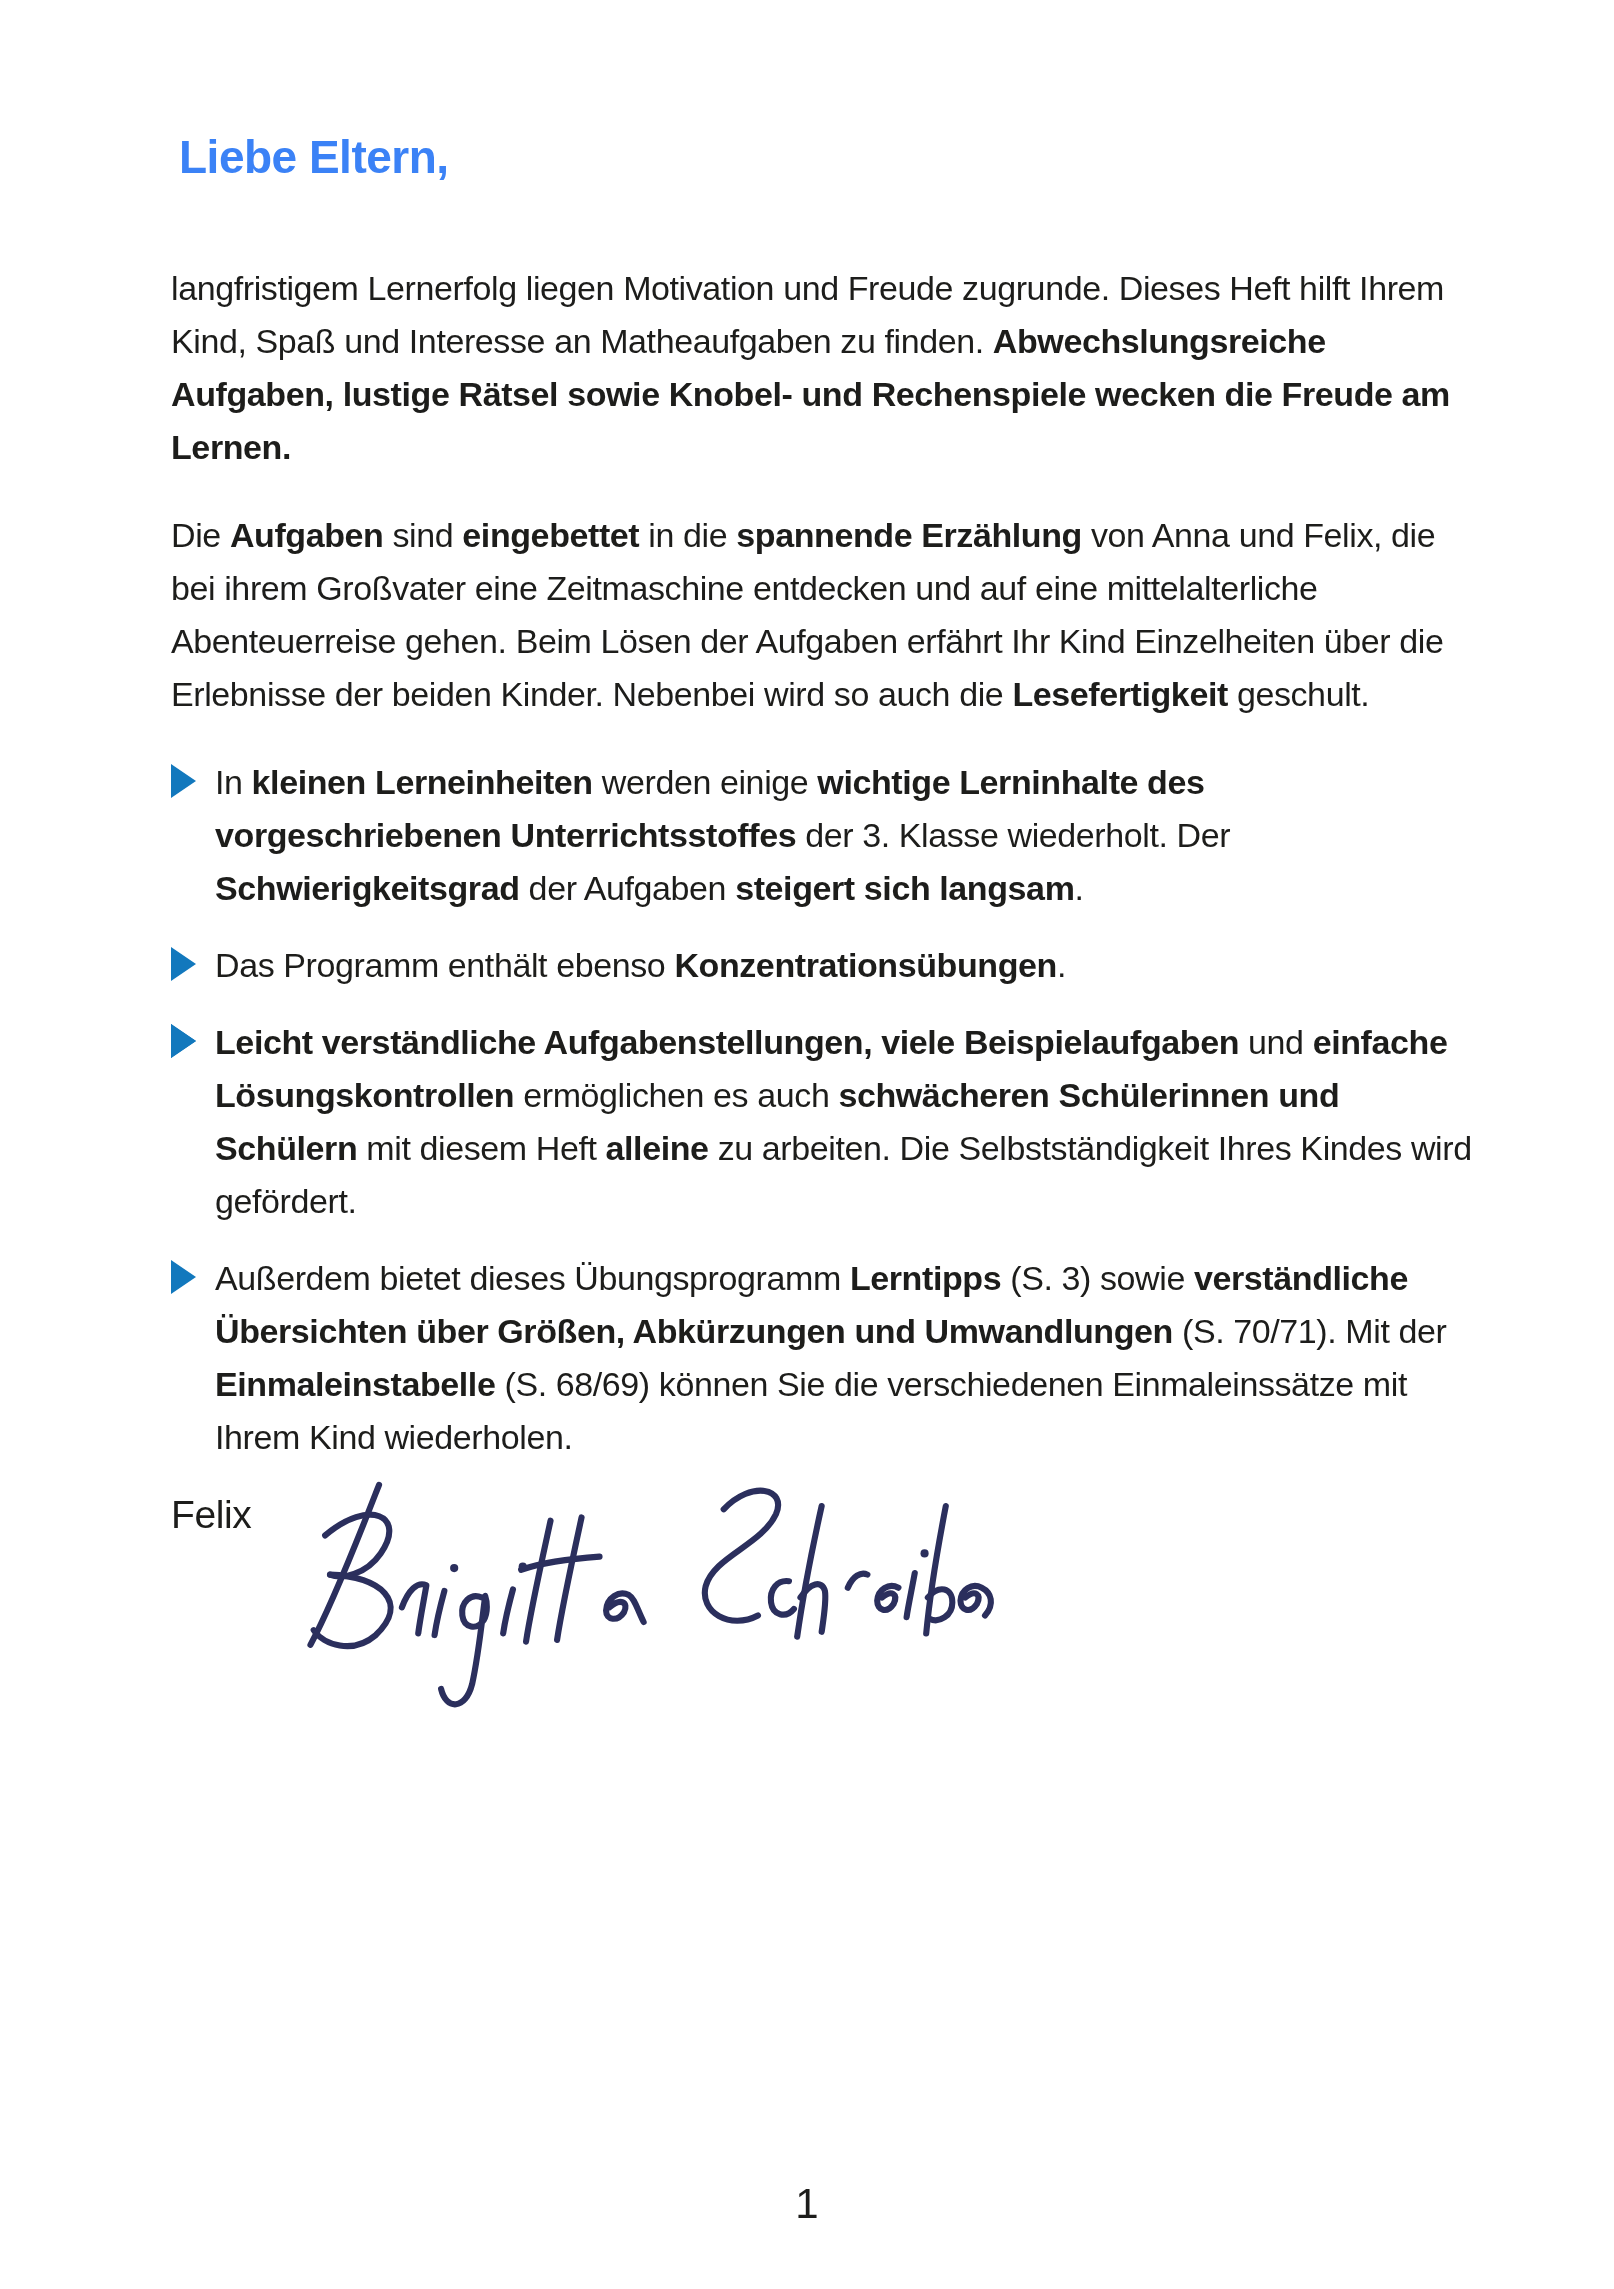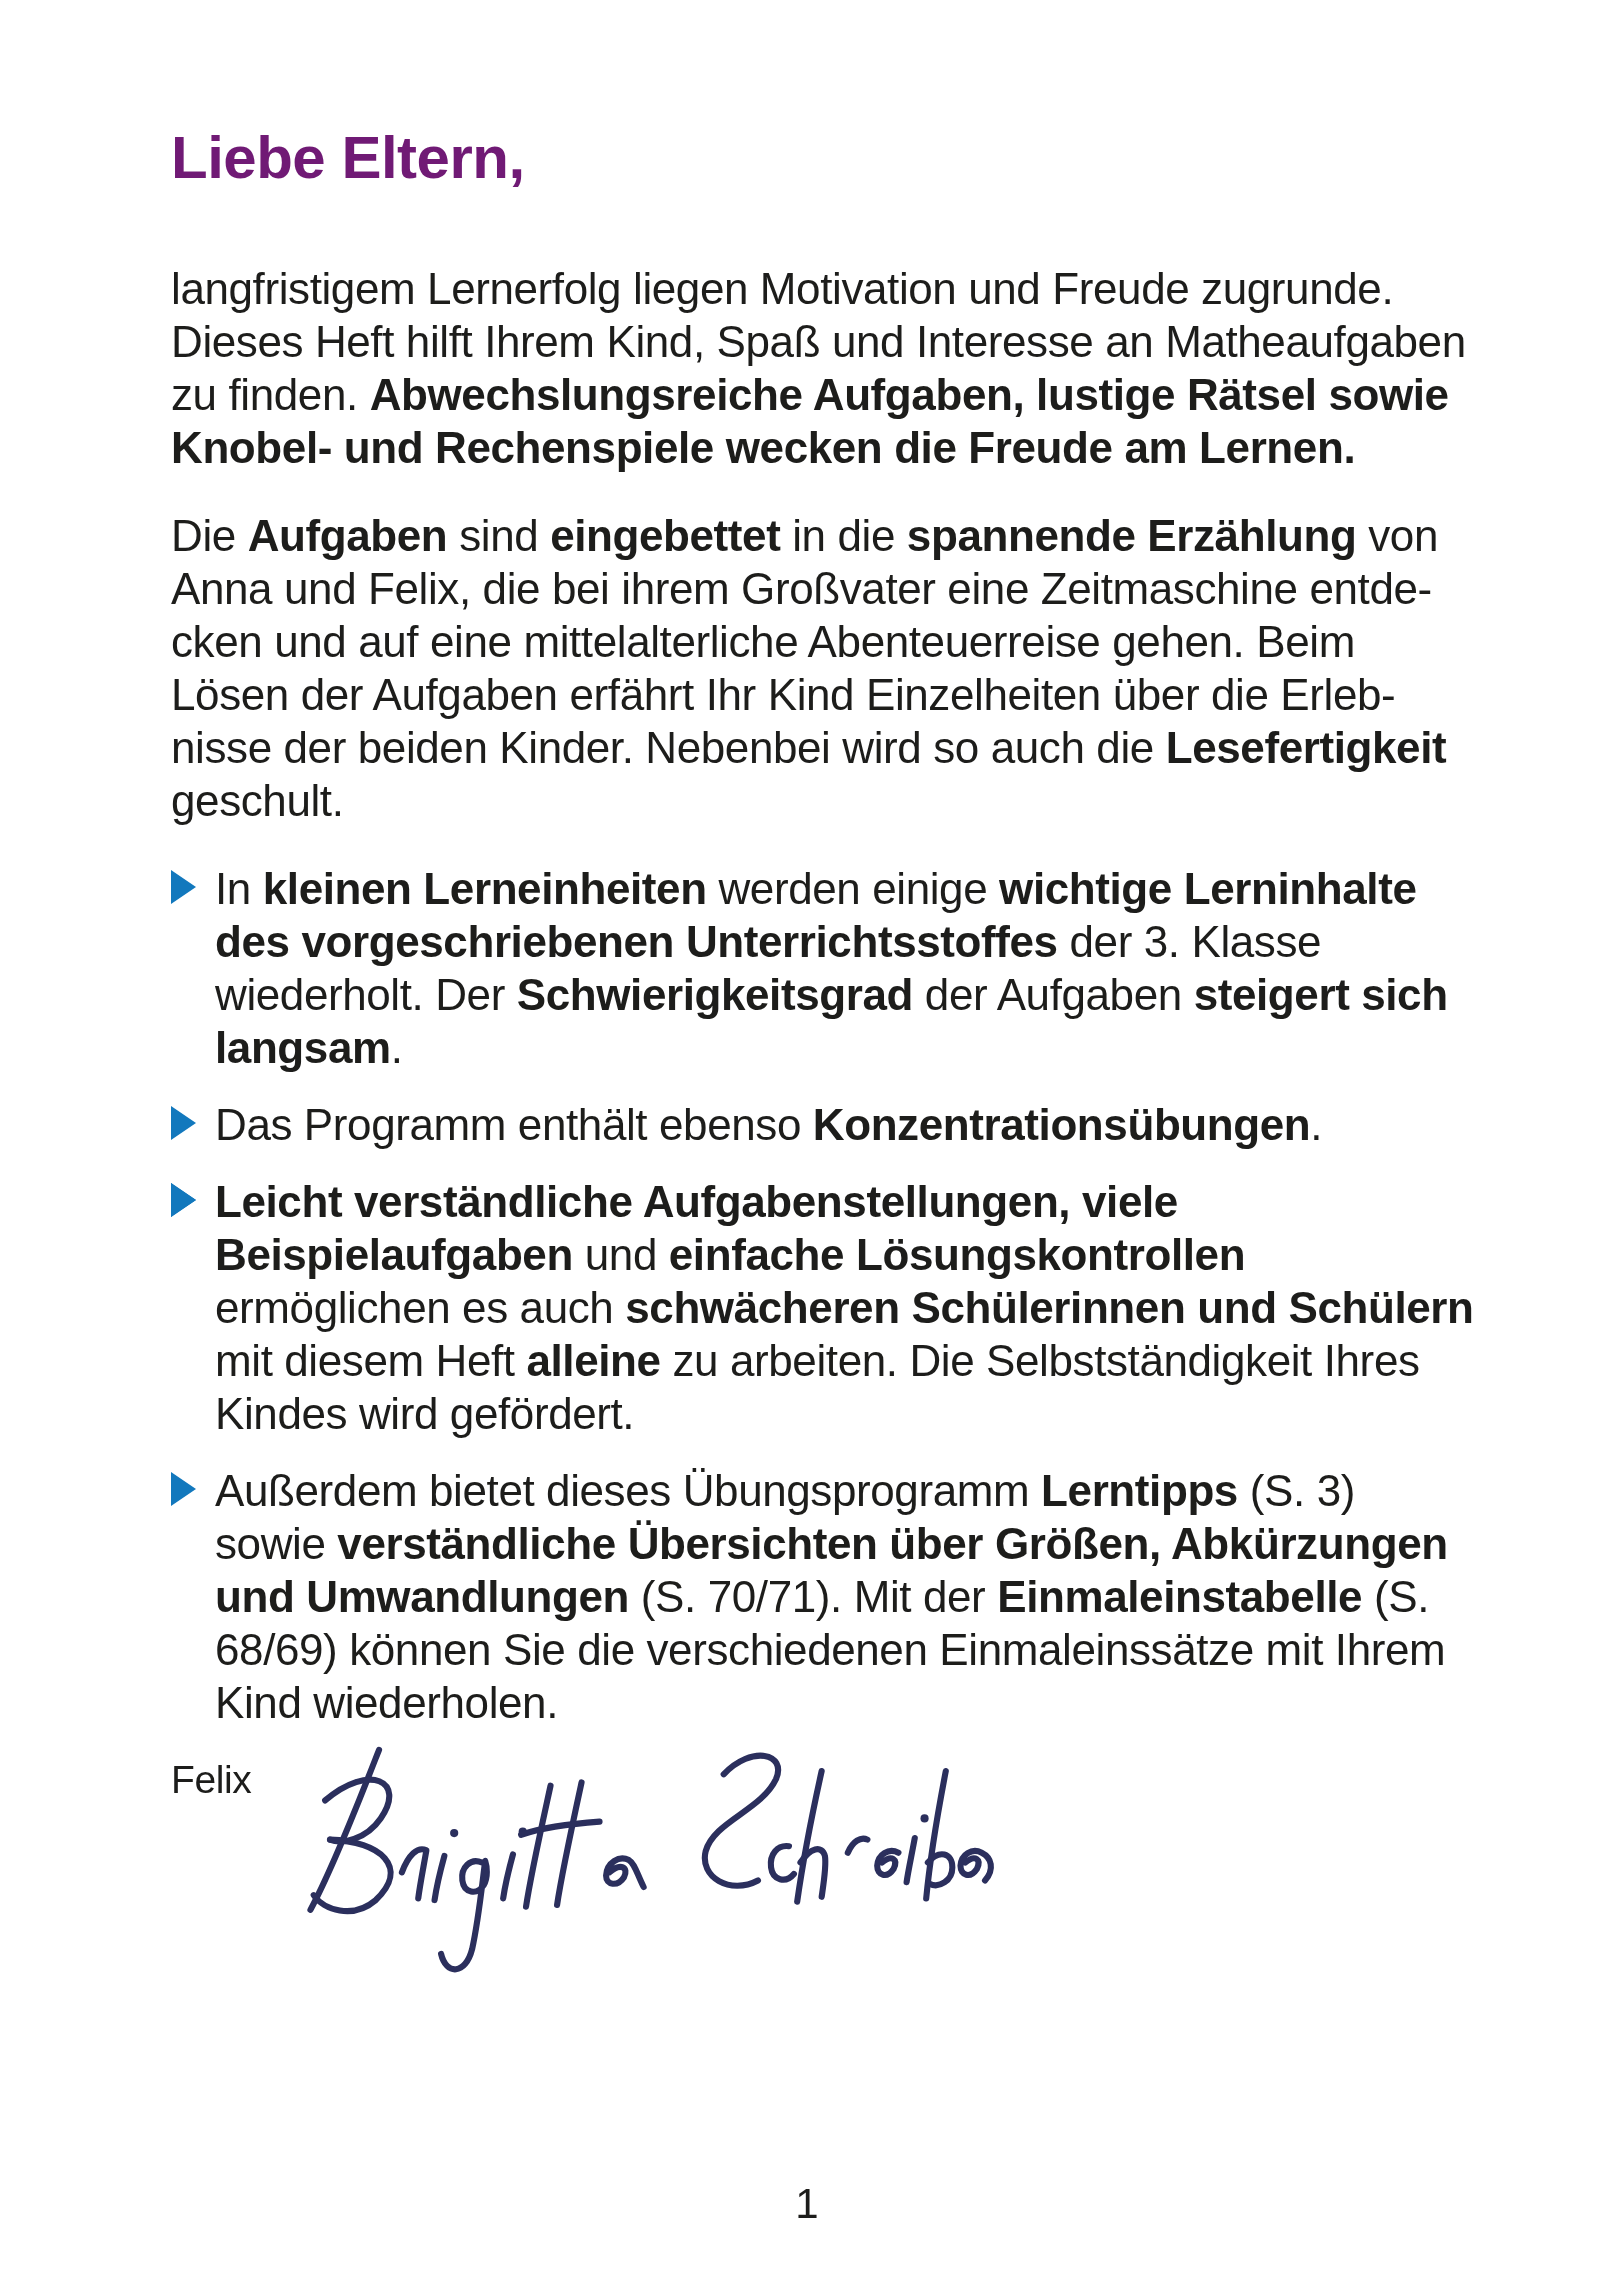--- a/index.html
+++ b/index.html
@@ -7,28 +7,28 @@
     width: 1614px; height: 2290px;
     background: #ffffff;
     font-family: "Liberation Sans", sans-serif;
     color: #1d1d1b;
     overflow: hidden;
   }
   .page { position: relative; width: 1614px; height: 2290px; background: #ffffff; }
   .content { position: absolute; left: 171px; top: 129px; width: 1306px; }
 
   h1.title {
-    margin: 0 0 76px 0;
-    font-size: 60px; line-height: 57px; font-weight: 700;
+    margin: 0 0 76px 8px;
+    font-size: 46px; line-height: 57px; font-weight: 700;
     letter-spacing: -0.5px;
-    color: #701a75;
+    color: #3b82f6;
   }
 
   .para, .bullet {
-    font-size: 44px; line-height: 53px;
+    font-size: 34px; line-height: 53px;
     letter-spacing: -0.4px;
     margin: 16px 0 35px 0;
   }
   .para b, .bullet b { font-weight: 700; }
 
   .bullet { position: relative; padding-left: 44px; margin-bottom: 24px; }
   .bullet .tri {
     position: absolute; left: 0; top: 8.3px;
     width: 0; height: 0;
     border-top: 17.5px solid transparent;

